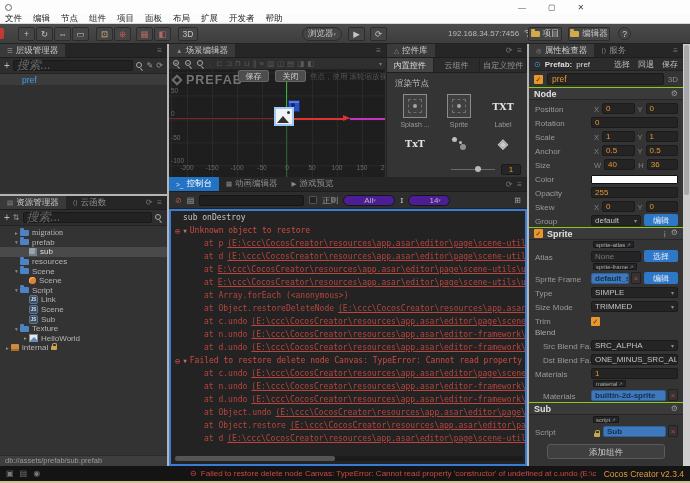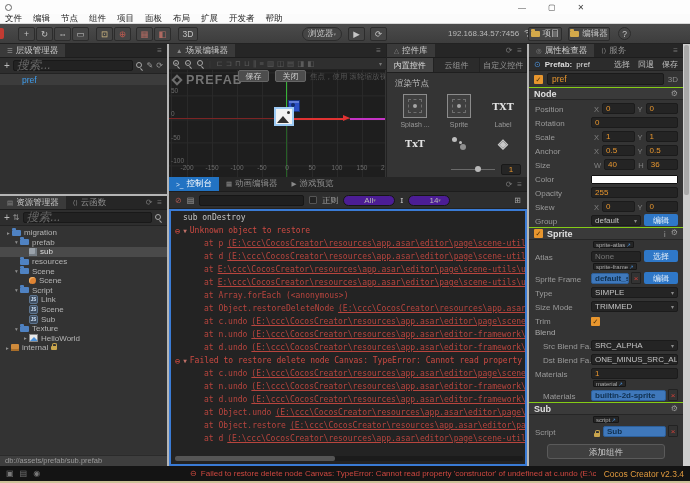--- a/index.html
+++ b/index.html
@@ -271,21 +271,21 @@
     <div class="srow">
       <span class="plus">+</span>
       <span style="color:#999;font-size:8px">⇅</span>
       <span class="sinput">搜索...</span>
       <span class="mag">
           <b></b>
           <i></i>
         </span>
     </div>
     <div id="asset-tree" style="background:#333;height:228px;padding-top:2px">
-        <div class="tree-row" style="padding-left: 5px;">
+        <div class="tree-row" style="padding-left: 13px; font-family: Liberation Serif, serif;">
           <span class="arr">▸</span>
           <span class="ti i-folder"></span>
           <span>migration</span>
         </div>
         <div class="tree-row" style="padding-left: 13px;">
           <span class="arr">▾</span>
           <span class="ti i-folder"></span>
           <span>prefab</span>
         </div>
         <div class="tree-row sel" style="padding-left: 22px;">

